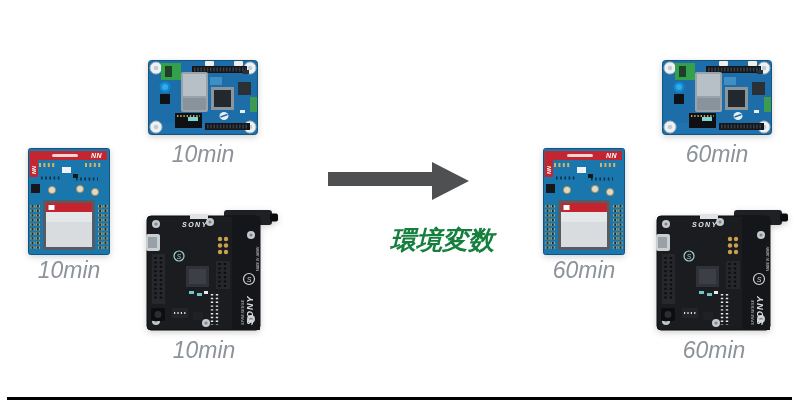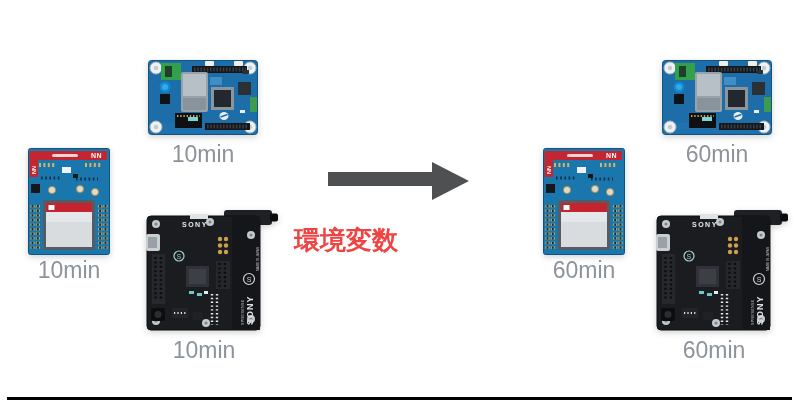--- a/index.html
+++ b/index.html
@@ -1,28 +1,29 @@
 <!DOCTYPE html>
 <html><head>
 <meta charset="utf-8">
 <style>
   html,body{margin:0;padding:0;background:#fff;}
   .stage{
     position:relative;width:800px;height:403px;background:#ffffff;overflow:hidden;
     font-family:"Liberation Sans","DejaVu Sans",sans-serif;
+    font-style:italic;
   }
   figure.board{position:absolute;margin:0;padding:0;}
   figure.board svg{display:block;}
   .shadow-soft{filter:drop-shadow(0 2px 3px rgba(0,0,0,.18));}
   .lbl{
     position:absolute;color:#8d939a;font-size:23px;line-height:26px;
     text-align:center;white-space:nowrap;
   }
   .cap{
-    position:absolute;color:#ef4444;font-weight:700;text-align:left;white-space:nowrap;
+    position:absolute;color:#15803d;font-weight:700;text-align:right;white-space:nowrap;
   }
   .cap1{font-size:26px;line-height:28px;}
   .cap2{font-size:30px;line-height:32px;letter-spacing:0.5px;}
   .arrow{position:absolute;}
   .rule{position:absolute;left:7px;top:397px;width:785px;height:3px;background:#000;}
 </style>
 </head>
 <body>
 
 <div class="stage">

